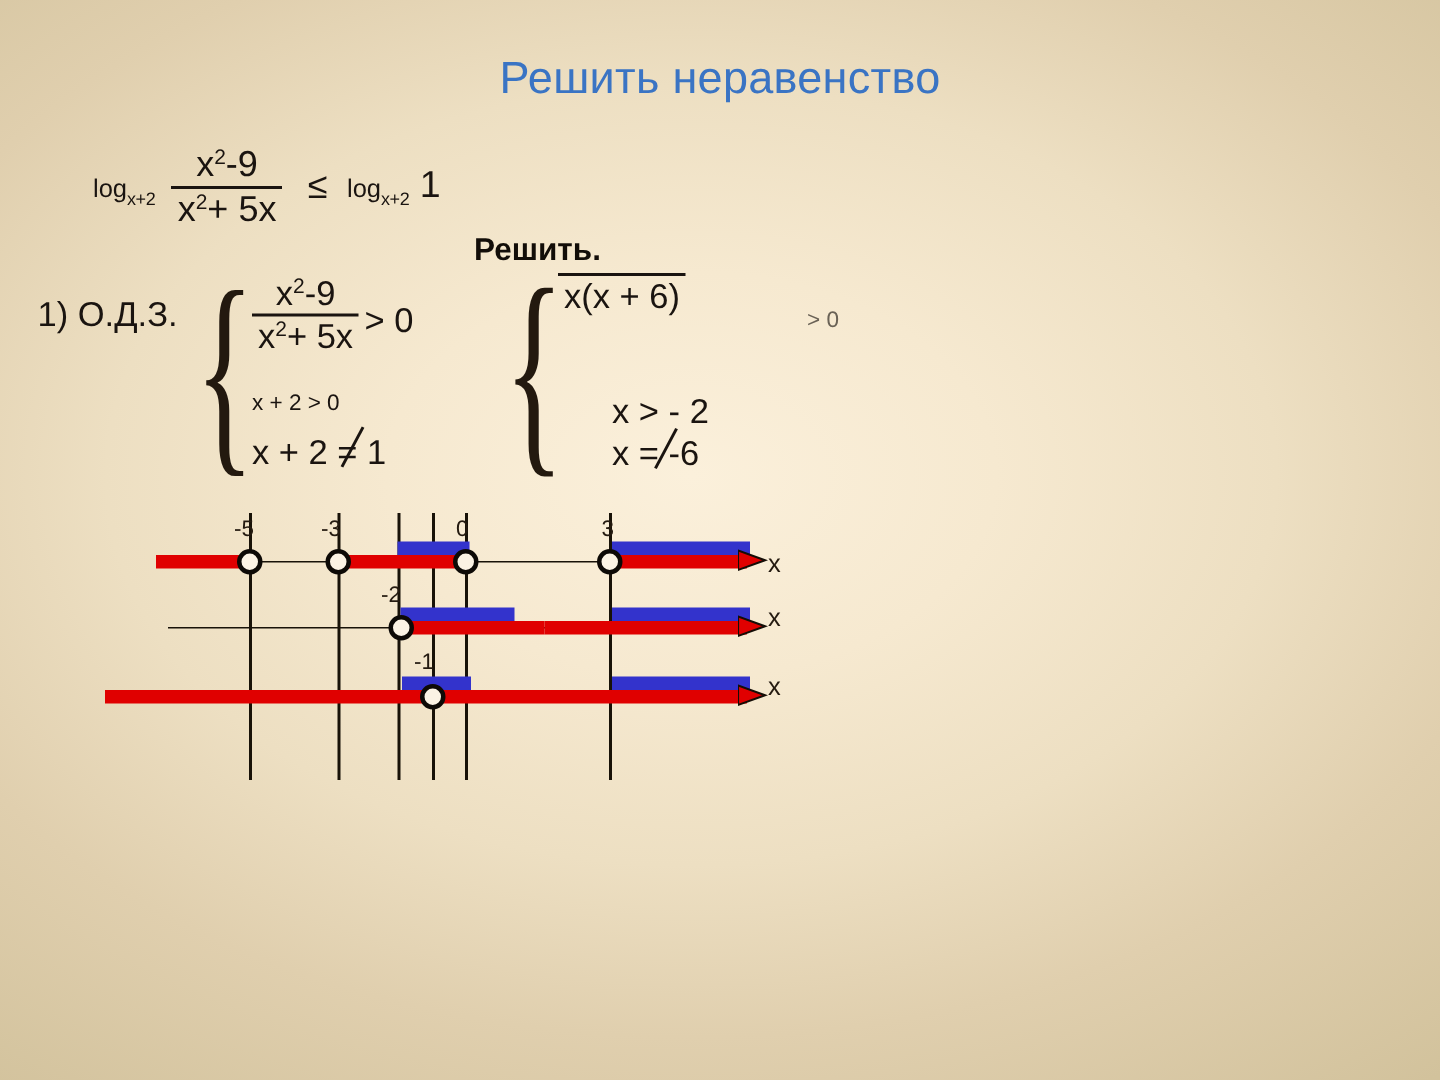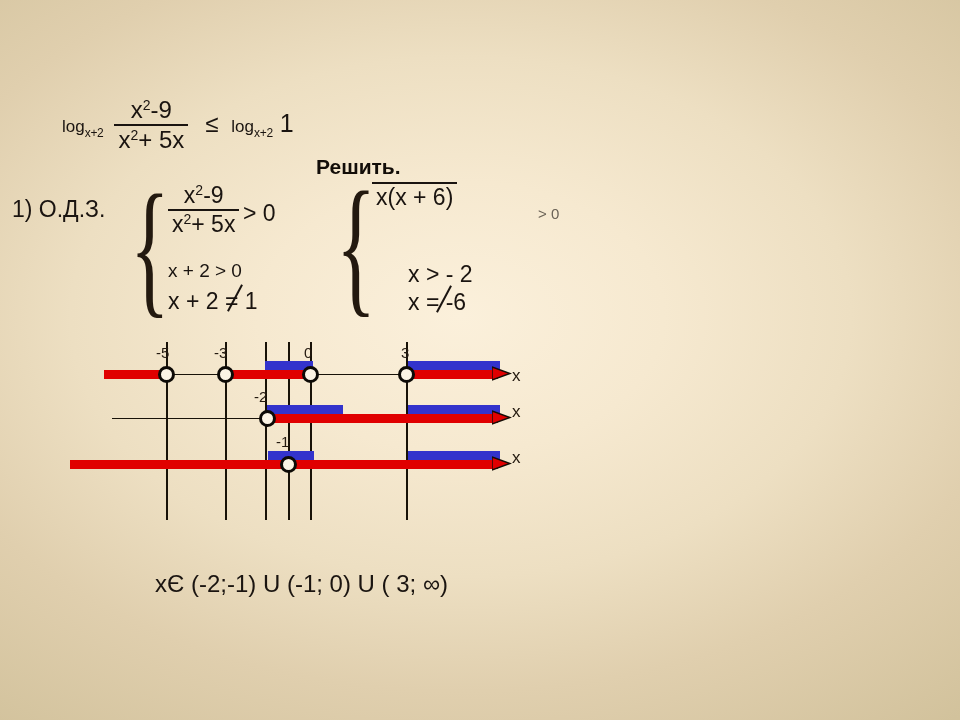--- a/index.html
+++ b/index.html
@@ -56,35 +56,35 @@
   #ineq .fr { font-size: 24px; margin: 0 4px; }
   #ineq .le { font-size: 24px; margin: 0 6px; }
 
   
   #resh {
     left: 316px; top: 155px;
     font-size: 21px; font-weight: bold; color: #120d08;
   }
 
   
-  #odz { left: 12px; top: 196px; font-size: 23px; }
+  #odz { left: 25px; top: 196px; font-size: 23px; }
 
   
   .brace {
     font-family: "Liberation Serif", serif;
     color: #23190f;
     line-height: 1;
   }
   #brace-left  { left: 130px; top: 172px; font-size: 150px; transform: scaleX(.55); transform-origin: left top; }
   #brace-right { left: 336px; top: 170px; font-size: 152px; transform: scaleX(.55); transform-origin: left top; }
 
   
   #sys1-frac { left: 168px; top: 182px; font-size: 23px; }
   #sys1-gt   { left: 243px; top: 200px; font-size: 23px; }
-  #sys1-b    { left: 168px; top: 260px; font-size: 19px; }
+  #sys1-b    { left: 168px; top: 260px; font-size: 15px; }
   #sys1-c    { left: 168px; top: 288px; font-size: 23px; }
 
   
   #sys2-frac { left: 372px; top: 182px; font-size: 23px; text-align:center; }
   #sys2-gt   { left: 538px; top: 205px; font-size: 15px; color:#6a6256; }
   #sys2-b    { left: 408px; top: 261px; font-size: 23px; }
   #sys2-c    { left: 408px; top: 289px; font-size: 23px; }
 
   
   .slash {
@@ -118,20 +118,21 @@
   }
 
   
   #answer { left: 155px; top: 570px; font-size: 24px; color:#1a1410; }
 </style>
 </head>
 <body>
 
 <div id="slide">
 
+  <div id="title" class="abs nosel">Решить неравенство</div>
 
   <div id="ineq" class="abs math nosel">
     <span class="lg">log</span><span class="sub">x+2</span>
     <span class="frac fr">
       <span class="num"><span>x</span><span class="sup">2</span><span>-9</span></span>
       <span class="den"><span>x</span><span class="sup">2</span><span>+ 5x</span></span>
     </span>
     <span class="le">≤</span>
     <span class="lg">log</span><span class="sub">x+2</span>
     <span>1</span>
@@ -218,15 +219,14 @@
     <div class="abs redbar" style="left:70px; top:460px; width:428px;"></div>
     <div class="abs bluebar" style="left:268px; top:451px; width:46px;"></div>
     <div class="abs bluebar" style="left:408px; top:451px; width:92px;"></div>
     <svg class="abs" style="left:492px; top:456px;" width="20" height="16">
       <polygon points="0,1 18,7.5 0,14" fill="#e00000" stroke="#140d06" stroke-width="1.4"></polygon>
     </svg>
     <div class="abs circle" style="left:280px; top:456px;"></div>
     <div class="abs axlab" style="left:512px; top:448px;">x</div>
   </div>
 
-  <div id="answer" class="abs nosel">xЄ  (-2;-1) U (-1; 0) U ( 3; ∞)</div>
 
 </div>
 
 </body></html>

